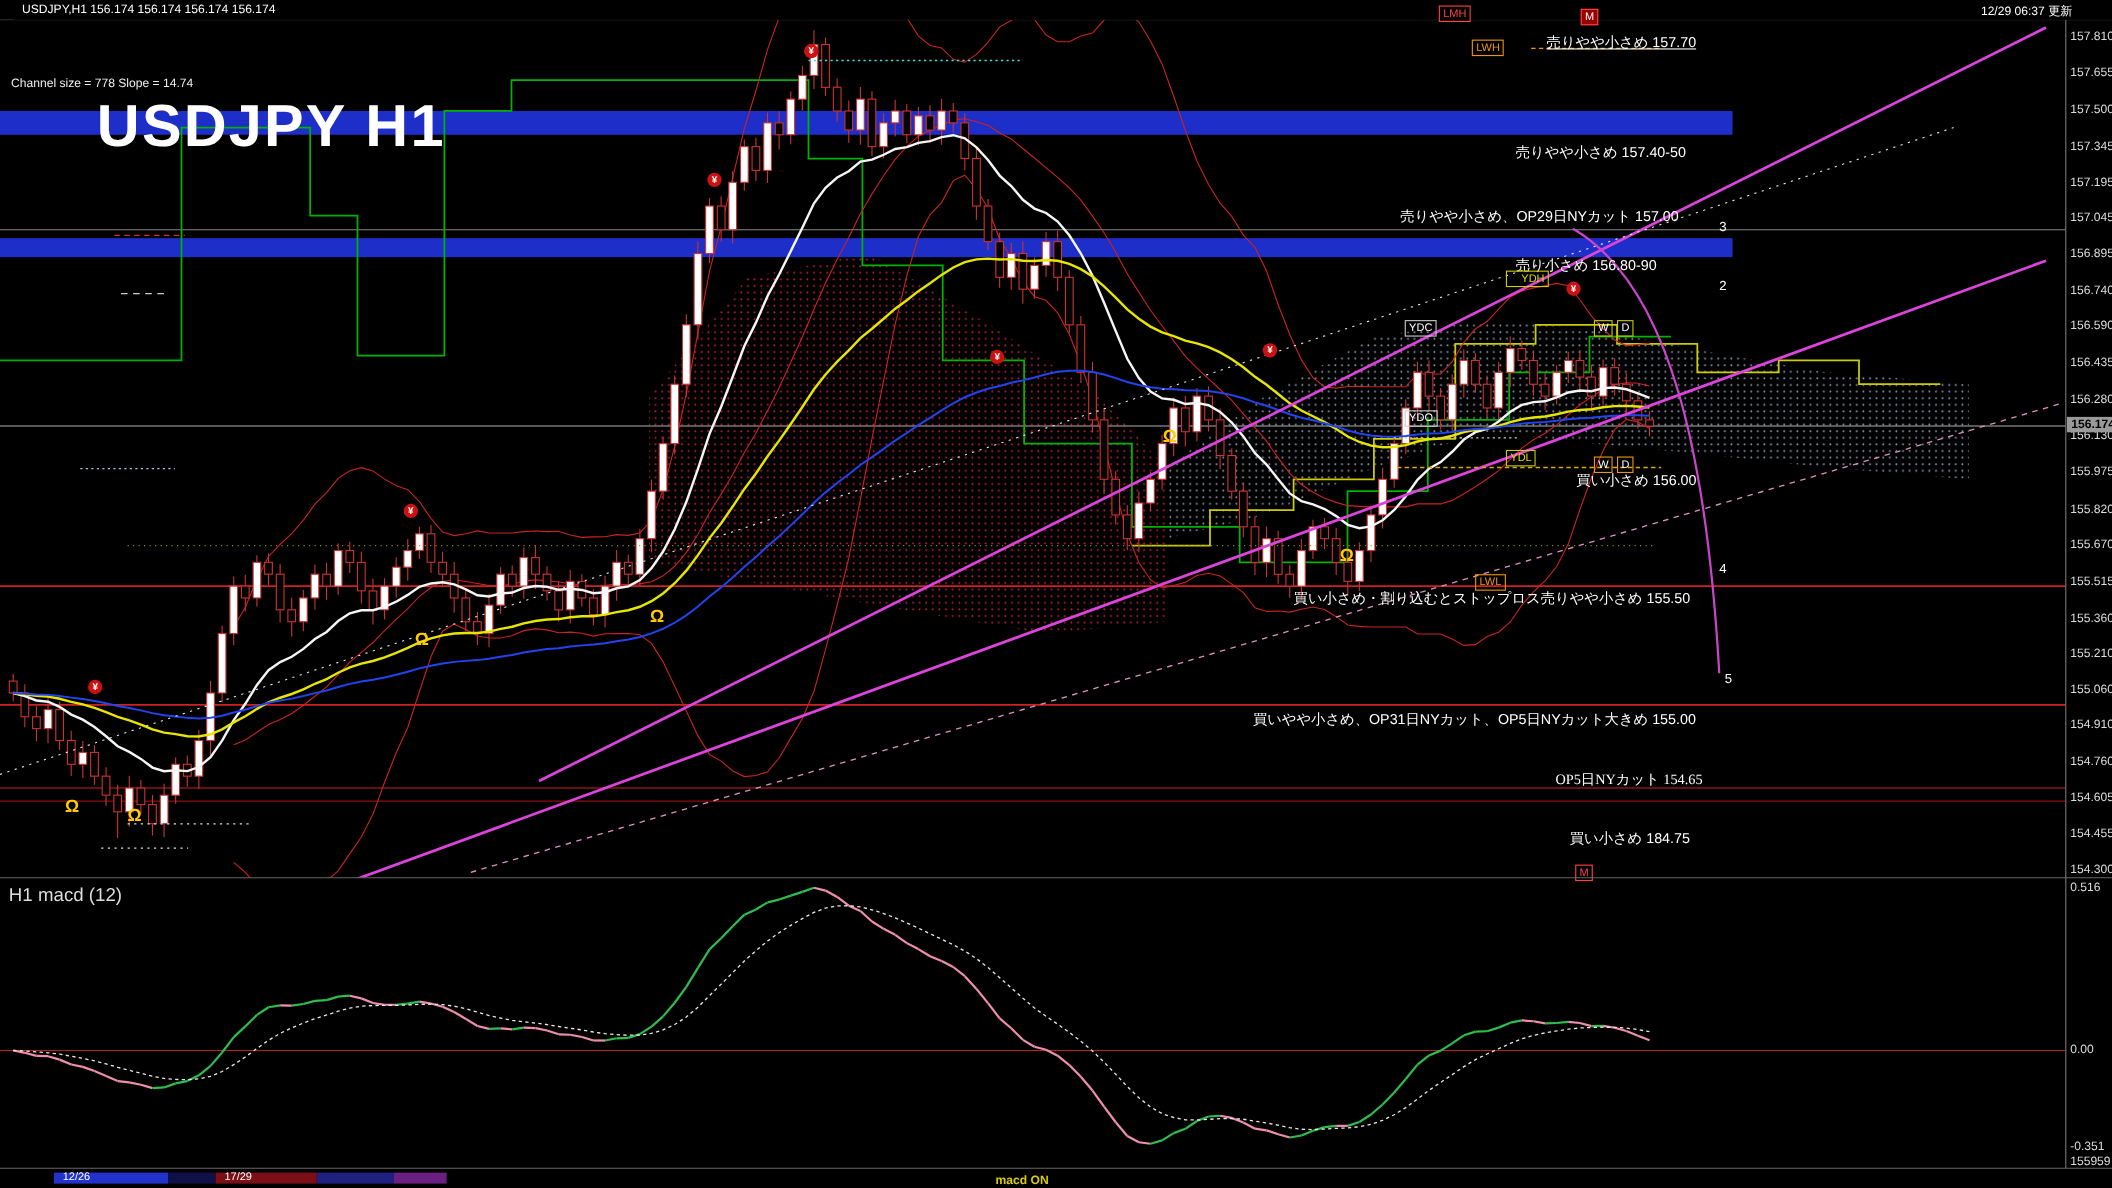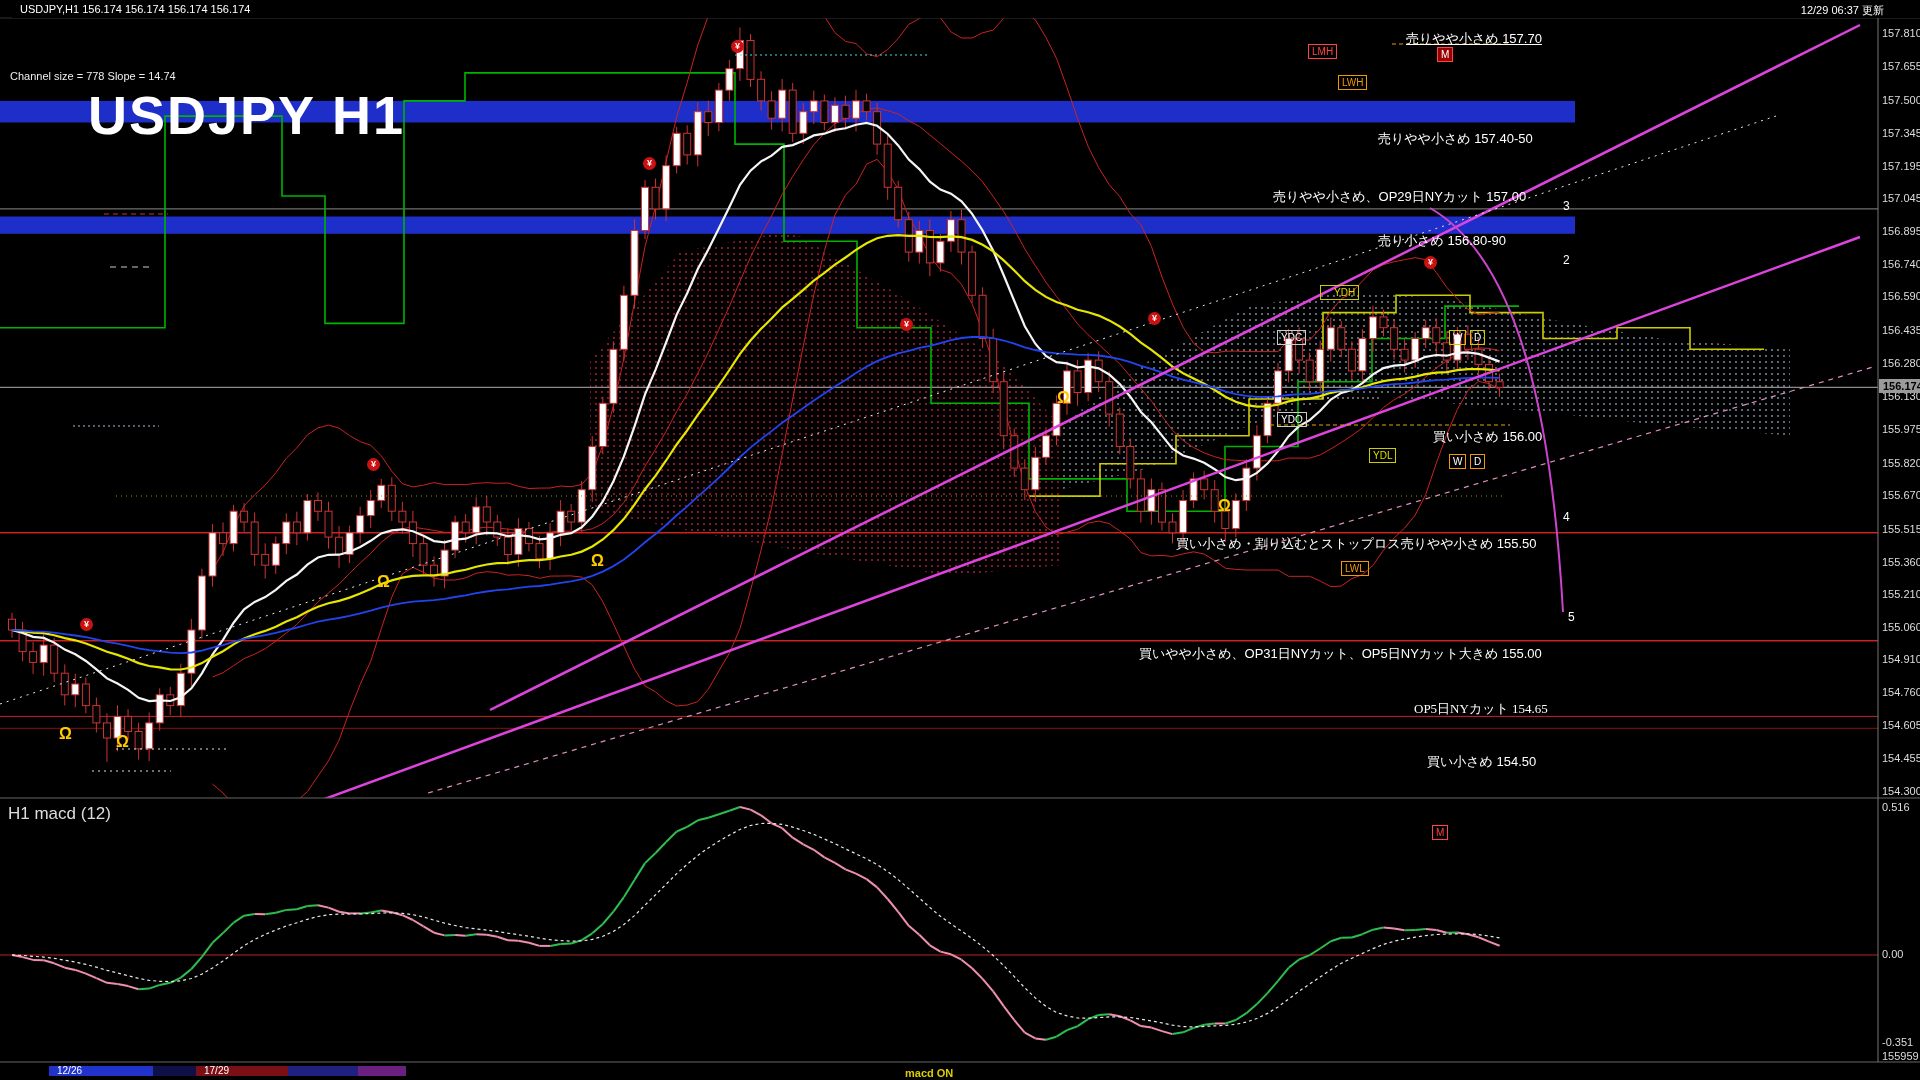--- a/index.html
+++ b/index.html
@@ -11,21 +11,21 @@
   #updated{position:absolute;right:48px;top:3px;font-size:11px;color:#fff;white-space:nowrap;}
   #watermark{position:absolute;left:88px;top:84px;font-size:54px;font-weight:bold;color:#fff;letter-spacing:2px;}
   #chlabel{position:absolute;left:10px;top:70px;font-size:11px;color:#eee;}
   #macdlabel{position:absolute;left:8px;top:804px;font-size:17px;color:#ddd;}
   #macdon{position:absolute;left:905px;top:1067px;font-size:11px;color:#ddcc00;font-weight:bold;}
   #overlay{position:absolute;left:0;top:0;width:1920px;height:1080px;}
   #overlay div{position:absolute;}
   .axlbl{font-size:11px;color:#ddd;white-space:nowrap;}
   .pricetag{background:#9a9a9a;color:#000;font-size:11px;font-weight:bold;padding:1px 4px;}
   .ann{font-size:13px;color:#fff;white-space:nowrap;}
-  .lvlbox{border:1px solid;font-size:10px;line-height:13px;padding:0 3px;white-space:nowrap;margin-top:39px;}
+  .lvlbox{border:1px solid;font-size:10px;line-height:13px;padding:0 3px;white-space:nowrap;}
   .omega{color:#ffcc00;font-size:16px;font-weight:bold;}
   .yen{width:13px;height:13px;border-radius:50%;background:#cc1111;color:#fff;
        font-size:9px;line-height:13px;font-weight:bold;text-align:center;}
   .linenum{color:#fff;font-size:12px;}
   .seg{height:10px;}
   .datelbl{color:#fff;font-size:10px;line-height:10px;white-space:nowrap;}
 </style>
 </head>
 <body>
 
@@ -556,25 +556,25 @@
     <div class="axlbl" style="left: 1882px; top: 1036px;">-0.351</div>
     <div class="axlbl" style="left: 1882px; top: 1050px;">155959</div>
     <div class="ann" style="left: 1406px; top: 30px; text-decoration: underline;">売りやや小さめ 157.70</div>
     <div class="ann" style="left: 1378px; top: 102px; margin-top: 28px;">売りやや小さめ 157.40-50</div>
     <div class="ann" style="left: 1273px; top: 188px;">売りやや小さめ、OP29日NYカット 157.00</div>
     <div class="ann" style="left: 1378px; top: 232px;">売り小さめ 156.80-90</div>
     <div class="ann" style="left: 1433px; top: 428px;">買い小さめ 156.00</div>
     <div class="ann" style="left: 1176px; top: 535px;">買い小さめ・割り込むとストップロス売りやや小さめ 155.50</div>
     <div class="ann" style="left: 1139px; top: 645px;">買いやや小さめ、OP31日NYカット、OP5日NYカット大きめ 155.00</div>
     <div class="ann" style="left: 1414px; top: 700px; font-family: Liberation Serif, serif;">OP5日NYカット 154.65</div>
-    <div class="ann" style="left: 1427px; top: 753px;">買い小さめ 154.50</div>
+    <div class="ann" style="left: 1427px; top: 753px;">買い小さめ 184.75</div>
     <div class="lvlbox" style="left: 1308px; top: 5px; border-color: rgb(255, 68, 68); color: rgb(255, 68, 68); background: transparent;">LMH</div>
     <div class="lvlbox" style="left: 1437px; top: 8px; border-color: rgb(255, 68, 68); color: rgb(255, 255, 255); background: rgb(153, 0, 0);">M</div>
     <div class="lvlbox" style="left: 1338px; top: 36px; border-color: rgb(238, 153, 0); color: rgb(238, 153, 0); background: transparent; text-align: right;">LWH</div>
-    <div class="lvlbox" style="left: 1320px; top: 246px; border-color: rgb(204, 204, 0); color: rgb(221, 221, 0); background: transparent; padding-left: 13px;">YDH</div>
+    <div class="lvlbox" style="left: 1369px; top: 246px; border-color: rgb(204, 204, 0); color: rgb(221, 221, 0); background: transparent; padding-left: 13px;">YDH</div>
     <div class="lvlbox" style="left: 1277px; top: 291px; border-color: rgb(204, 204, 204); color: rgb(255, 255, 255); background: transparent;">YDC</div>
     <div class="lvlbox" style="left: 1449px; top: 291px; border-color: rgb(204, 204, 0); color: rgb(255, 255, 255); background: transparent;">W</div>
     <div class="lvlbox" style="left: 1470px; top: 291px; border-color: rgb(204, 204, 0); color: rgb(255, 255, 255); background: transparent;">D</div>
     <div class="lvlbox" style="left: 1277px; top: 373px; border-color: rgb(204, 204, 204); color: rgb(255, 255, 255); background: transparent;">YDO</div>
     <div class="lvlbox" style="left: 1369px; top: 409px; border-color: rgb(204, 204, 0); color: rgb(221, 221, 0); background: transparent;">YDL</div>
     <div class="lvlbox" style="left: 1449px; top: 415px; border-color: rgb(238, 153, 0); color: rgb(255, 255, 255); background: transparent;">W</div>
     <div class="lvlbox" style="left: 1470px; top: 415px; border-color: rgb(238, 153, 0); color: rgb(255, 255, 255); background: transparent;">D</div>
     <div class="lvlbox" style="left: 1341px; top: 522px; border-color: rgb(238, 153, 0); color: rgb(238, 153, 0); background: transparent;">LWL</div>
     <div class="lvlbox" style="left: 1432px; top: 786px; border-color: rgb(255, 68, 68); color: rgb(255, 68, 68); background: transparent;">M</div>
     <div class="linenum" style="left: 1563px; top: 199px;">3</div>

